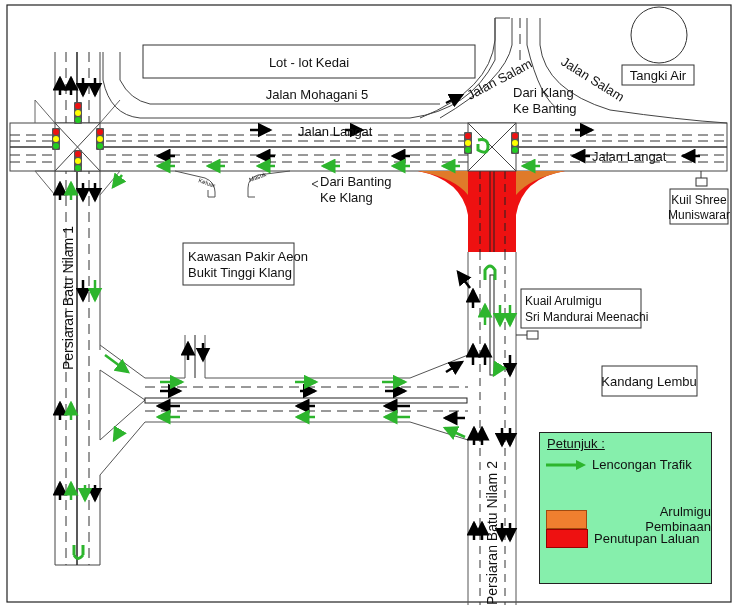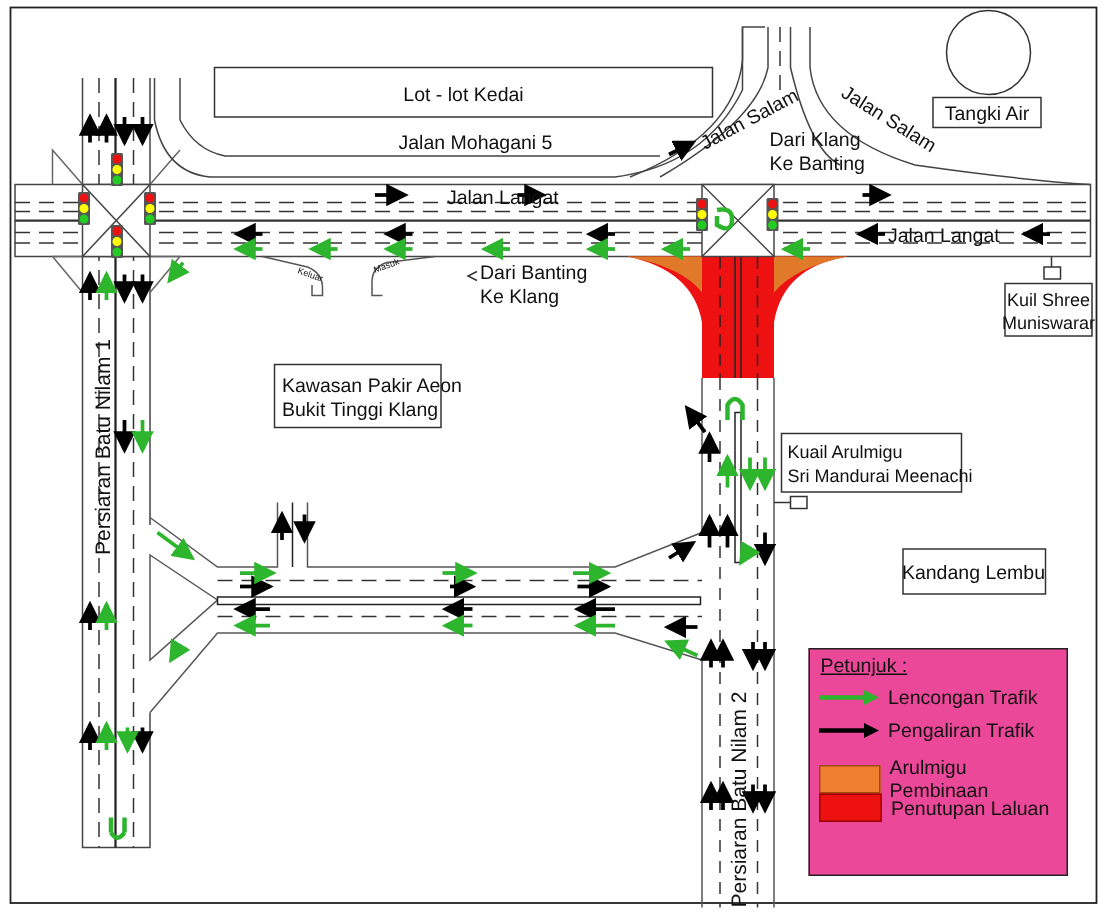--- a/index.html
+++ b/index.html
@@ -1,21 +1,21 @@
 <!DOCTYPE html>
 <html><head>
 <meta charset="utf-8">
 <style>
   html, body { margin:0; padding:0; background:#ffffff; }
   body { width:743px; height:610px; overflow:hidden; position:relative; font-family:"Liberation Sans", sans-serif; }
   #map { position:absolute; left:0; top:0; }
   .lbl { font-family:"Liberation Sans", sans-serif; fill:#111; }
-  .legend-box { position:absolute; left:539px; top:432px; width:171px; height:150px; border:1px solid #222; background:#ec4899; }
+  .legend-box { position:absolute; left:539px; top:432px; width:171px; height:150px; border:1px solid #222; background:#86efac; }
   .legend-title { position:absolute; left:7px; top:3px; font-size:13px; text-decoration:underline; color:#111; }
-  .legend-row { position:absolute; left:6px; display:flex; align-items:center; font-size:13px; color:#111; }
+  .legend-row { position:absolute; left:6px; display:flex; align-items:center; font-size:13px; color:#111;text-align:right; }
   .legend-row .sw { width:40px; height:17px; margin-right:6px; display:inline-block; }
   .legend-row .ar { width:40px; height:12px; margin-right:6px; position:relative; display:inline-block; }
 </style>
 </head>
 <body>
 
 <svg id="map" width="743" height="610" viewBox="0 0 743 610">
   <defs>
     <marker id="ahB" markerWidth="6" markerHeight="6" refX="5" refY="3" orient="auto">
         <path d="M0,0 L6,3 L0,6 z" fill="#000"></path>
@@ -248,27 +248,20 @@
 
 <div class="legend-box">
   <div class="legend-title">Petunjuk :</div>
   <div class="legend-row" style="top:24px">
     <span class="ar"><svg width="40" height="12">
           <line x1="0" y1="6" x2="30" y2="6" stroke="#2db52d" stroke-width="3"></line>
           <path d="M30,1 L40,6 L30,11 z" fill="#2db52d"></path>
         </svg></span>
     <span>Lencongan Trafik</span>
   </div>
-  <div class="legend-row" style="top:46px">
-    <span class="ar"><svg width="40" height="12">
-          <line x1="0" y1="6" x2="30" y2="6" stroke="#000" stroke-width="3"></line>
-          <path d="M30,1 L40,6 L30,11 z" fill="#000"></path>
-        </svg></span>
-    <span>Pengaliran Trafik</span>
-  </div>
   <div class="legend-row" style="top:71px">
     <span class="sw" style="background:#f07f2f;border:1px solid #a04a10"></span>
     <span>Arulmigu Pembinaan</span>
   </div>
   <div class="legend-row" style="top:96px">
     <span class="sw" style="background:#ee1111;border:1px solid #900"></span>
     <span>Penutupan Laluan</span>
   </div>
 </div>
 

